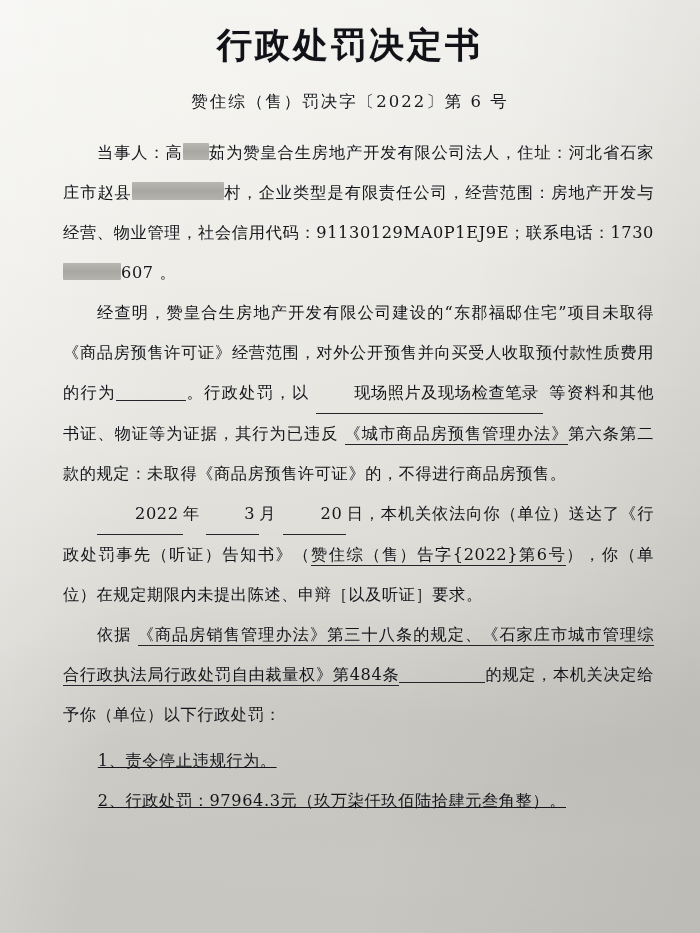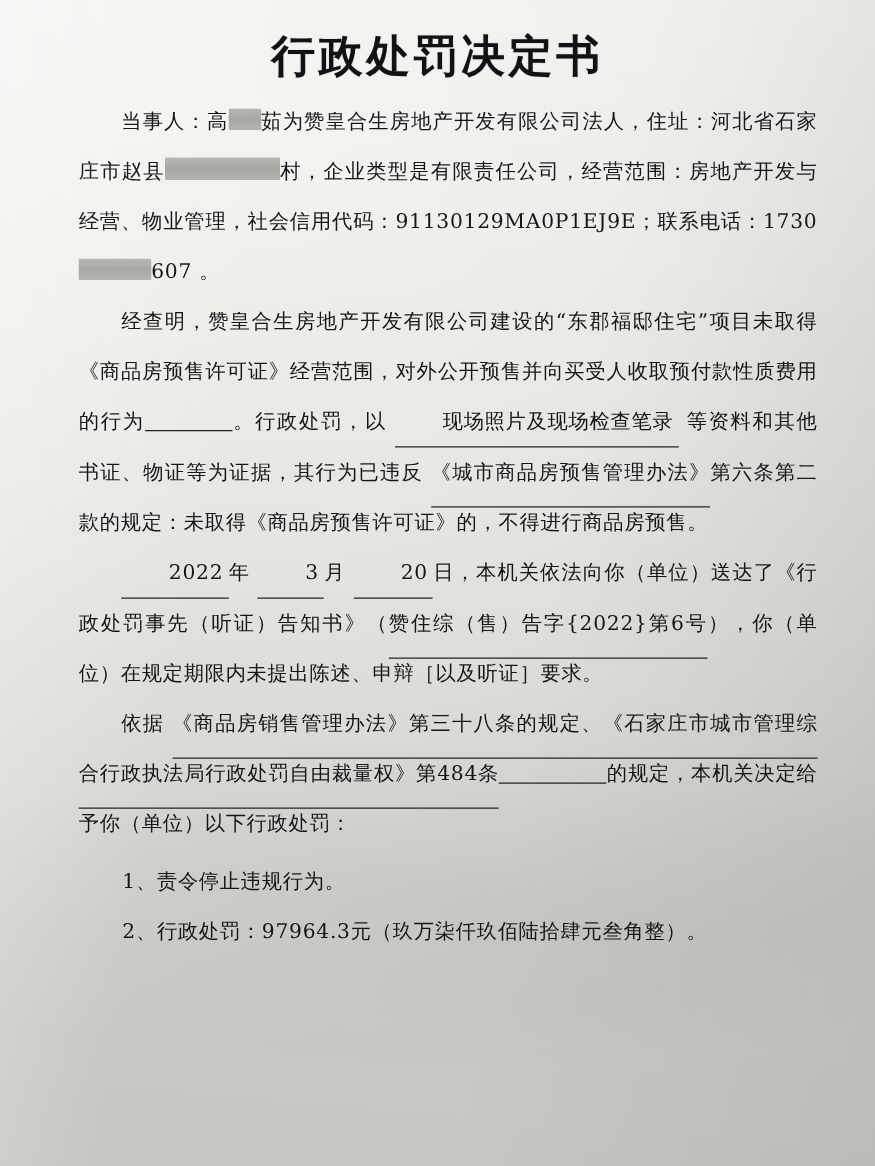--- a/index.html
+++ b/index.html
@@ -77,21 +77,21 @@
     text-align: justify;
     letter-spacing: 0.6px;
     color: #14161b;
   }
   .para.indent {
     text-indent: 2.1em;
     margin-left: 17px;
   }
   .u {
     border-bottom: 1px solid #23252a;
-    padding-bottom: 18px;
+    padding-bottom: 1px;
   }
   .u-wide {
     border-bottom: 1px solid #23252a;
     display: inline-block;
     min-width: 60px;
     text-align: right;
     padding: 0 4px;
   }
   .blank-u {
     border-bottom: 1px solid #23252a;
@@ -110,31 +110,33 @@
   .redact.r1 { width: 26px; height: 17px; }
   .redact.r2 { width: 92px; height: 18px; }
   .redact.r3 { width: 58px; height: 17px; }
 
   .list-item {
     font-size: 16.2px;
     line-height: 40px;
     letter-spacing: 0.6px;
     text-indent: 3.2em;
     color: #14161b;
+    text-decoration: underline;
   }
   .spacer-sm { height: 6px; }
 </style>
 </head>
 <body>
 
 <div class="page">
   <div class="content">
 
     <div class="doc-title">行政处罚决定书</div>
 
+    <div class="doc-number">赞住综（售）罚决字〔2022〕第 6 号</div>
 
     <div class="para indent">
       <span>当事人：高</span><span class="redact r1"></span><span>茹为赞皇合生房地产开发有限公司法人，住址：河北省石家庄市赵县</span><span class="redact r2"></span><span>村，企业类型是有限责任公司，经营范围：房地产开发与经营、物业管理，社会信用代码：91130129MA0P1EJ9E；联系电话：1730</span><span class="redact r3"></span><span>607 。</span>
     </div>
 
     <div class="para indent">
       <span>经查明，赞皇合生房地产开发有限公司建设的“东郡福邸住宅”项目未取得《商品房预售许可证》经营范围，对外公开预售并向买受人收取预付款性质费用的行为</span><span class="blank-u"></span><span>。行政处罚，以</span>
       <span class="u-wide">现场照片及现场检查笔录</span>
       <span>等资料和其他书证、物证等为证据，其行为已违反</span>
       <span class="u">《城市商品房预售管理办法》</span><span>第六条第二款的规定：未取得《商品房预售许可证》的，不得进行商品房预售。</span>

